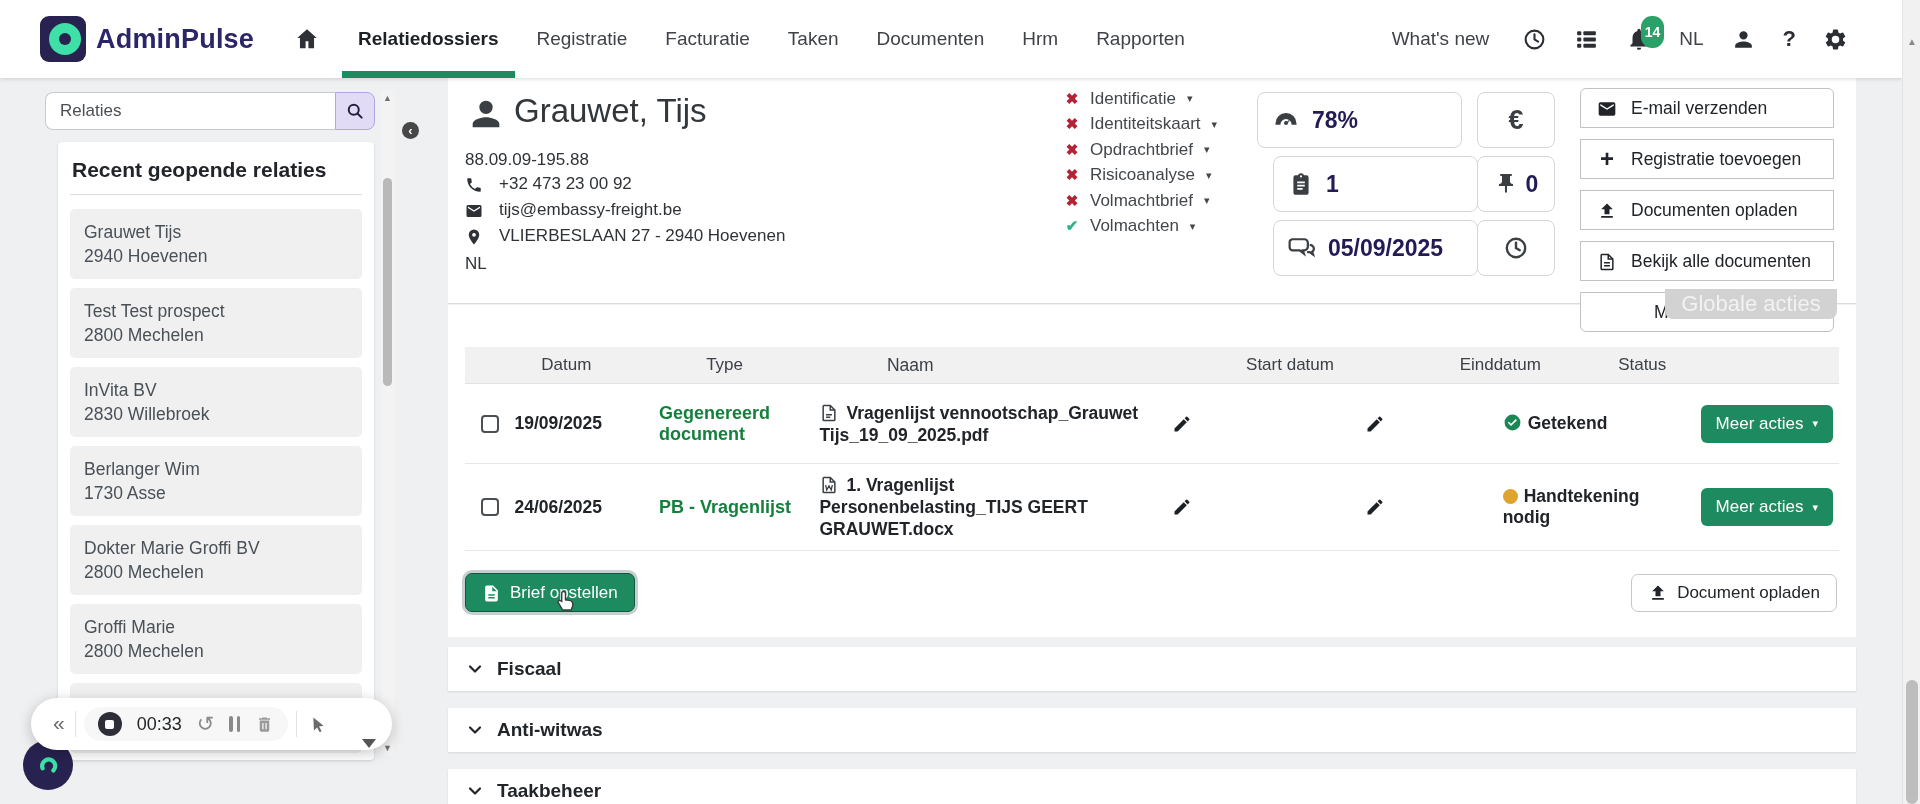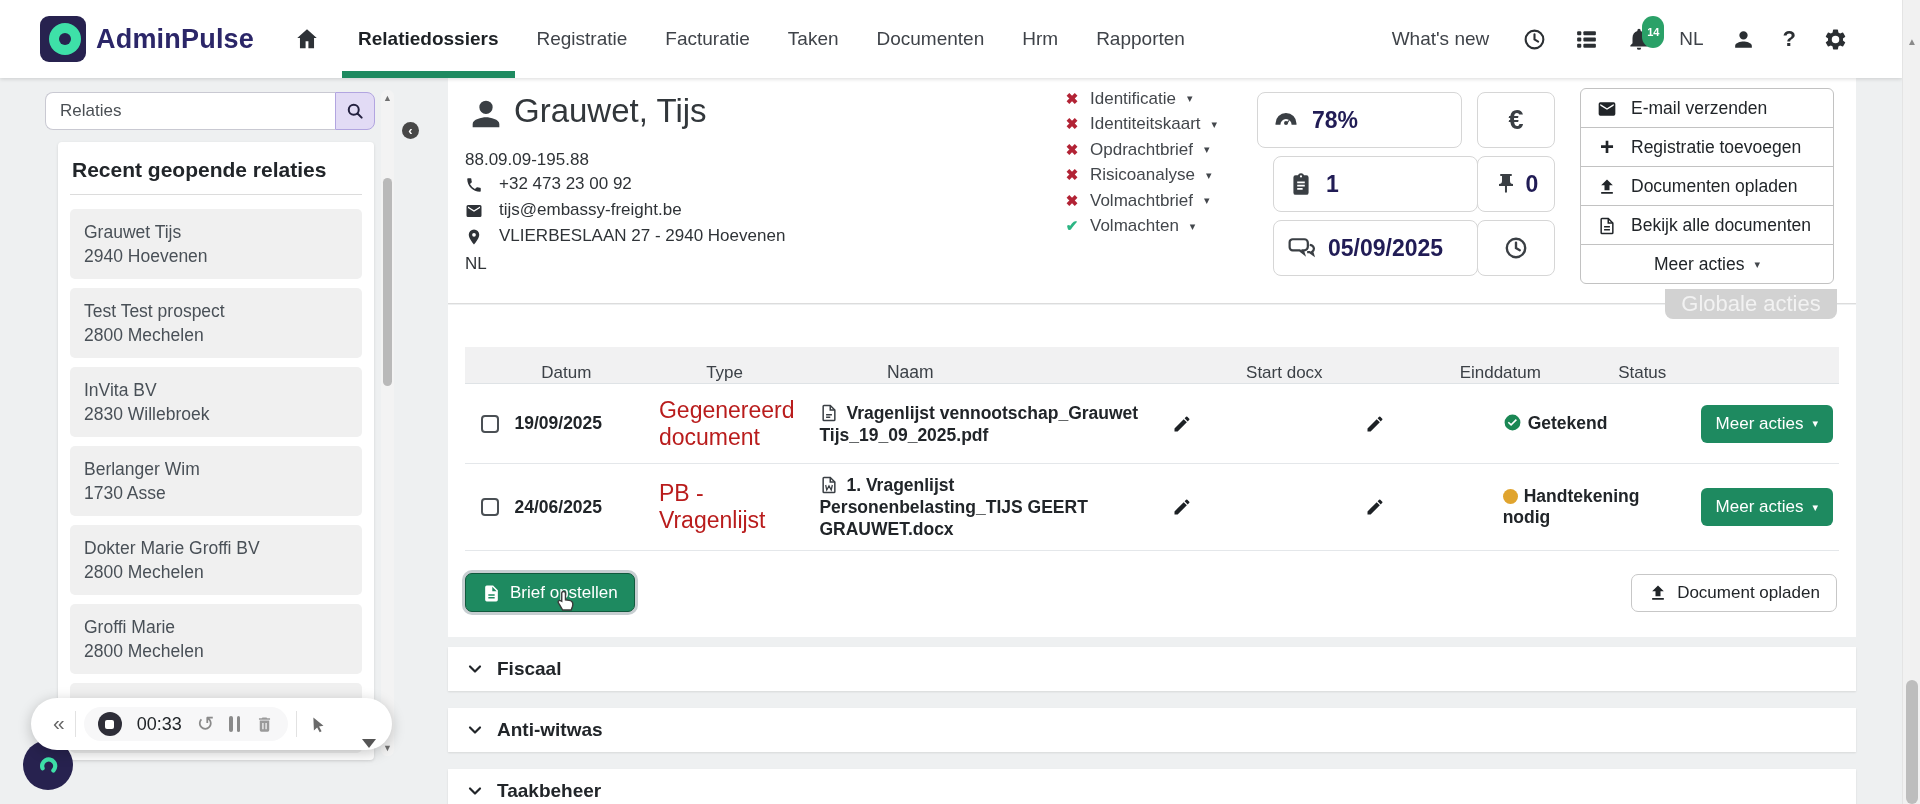--- a/index.html
+++ b/index.html
@@ -15,21 +15,21 @@
   .logo-ring::after{content:"";position:absolute;left:10px;top:10px;width:12px;height:12px;border-radius:50%;background:#27224f;}
   .brand{font-size:27px;font-weight:bold;color:#2b2668;letter-spacing:.2px;}
   .nav-links{display:flex;align-items:center;gap:38px;margin-left:40px;height:78px;}
   .nav-home{color:#2e3237;}
   .nav-item{font-size:19px;color:#3f4349;height:78px;line-height:78px;position:relative;white-space:nowrap;cursor:pointer;}
   .nav-item.active{font-weight:bold;color:#1d2125;}
   .nav-item.active::after{content:"";position:absolute;left:-16px;right:-16px;bottom:0;height:7px;background:#1e8a60;}
   .nav-right{margin-left:auto;display:flex;align-items:center;gap:27px;padding-right:54px;color:#2b2f33;}
   .whats-new{font-size:19px;color:#3f4349;white-space:nowrap;margin-right:6px;}
   .bell-wrap{position:relative;}
-  .badge{position:absolute;top:-10px;right:-12px;min-width:22px;height:22px;border-radius:11px;background:#2aa168;color:#fff;font-size:11px;font-weight:bold;display:flex;align-items:center;justify-content:center;padding:16px 4px;}
+  .badge{position:absolute;top:-10px;right:-12px;min-width:22px;height:22px;border-radius:11px;background:#2aa168;color:#fff;font-size:14px;font-weight:bold;display:flex;align-items:center;justify-content:center;padding:16px 4px;}
   .lang{font-size:19px;color:#3f4349;}
   .qmark{font-size:22px;font-weight:bold;color:#2b2f33;}
 
   
   .search-row{position:absolute;left:45px;top:92px;width:330px;height:38px;display:flex;z-index:4;}
   .search-input{flex:1;border:1px solid #c9c9d2;border-right:none;border-radius:8px 0 0 8px;padding:0 14px;font-size:17px;color:#43474c;font-family:"Liberation Sans",sans-serif;background:#fff;outline:none;}
   .search-input::placeholder{color:#4a4f54;opacity:1;}
   .search-btn{width:40px;border:1px solid #b2a5e0;background:#e2dbf5;border-radius:0 8px 8px 0;display:flex;align-items:center;justify-content:center;color:#23203f;cursor:pointer;}
   .side-card{position:absolute;left:58px;top:142px;width:316px;height:618px;background:#fff;border-radius:4px;box-shadow:0 1px 3px rgba(0,0,0,.12);padding:16px 12px 0 12px;z-index:3;}
   .side-title{font-size:21px;font-weight:bold;color:#212529;padding:0 2px 12px 2px;border-bottom:1px solid #dcdcdc;}
@@ -57,38 +57,38 @@
   .chk-ic{width:18px;text-align:center;font-size:15px;font-weight:bold;}
   .chk-row.missing .chk-ic{color:#b22335;}
   .chk-row.ok .chk-ic{color:#2cb583;}
   .chk-caret{font-size:11px;color:#43474c;margin-left:2px;}
 
   .stat{position:absolute;height:56px;border:1px solid #d6d6d6;border-radius:8px;background:#fff;display:flex;align-items:center;gap:12px;padding:0 14px;color:#3a3f44;}
   .stat .val{font-weight:bold;font-size:23px;color:#211c55;white-space:nowrap;}
   .stat.center{justify-content:center;padding:0;}
   .euro-g{font-size:27px;font-weight:bold;color:#3a3f44;}
 
-  .qa-stack{position:absolute;left:1132px;top:10px;width:254px;display:flex;flex-direction:column;}
+  .qa-stack{position:absolute;left:1132px;top:10px;width:254px;display:flex;flex-direction:column;gap:12px;}
   .qa-btn{height:40px;margin-top:-1px;background:#fff;border:1px solid #c2c2c2;display:flex;align-items:center;gap:14px;padding:0 16px;font-size:17.5px;color:#212529;cursor:pointer;font-family:"Liberation Sans",sans-serif;}
   .qa-btn:first-child{border-radius:6px 6px 0 0;margin-top:0;}
   .qa-btn:last-child{border-radius:0 0 6px 6px;justify-content:center;gap:8px;}
   .qa-ic{width:20px;text-align:center;color:#212529;flex:none;}
   .qa-plus{font-size:24px;font-weight:bold;line-height:20px;}
 
   
   .global-btn{position:absolute;left:1665px;top:289px;width:172px;height:30px;background:#d2d2d2;border:none;border-radius:0 0 8px 8px;color:#f2f2f2;font-size:22px;z-index:3;font-family:"Liberation Sans",sans-serif;}
 
   
   .table-card{position:absolute;left:448px;top:305px;width:1408px;height:332px;background:#fff;z-index:1;}
   .tablewrap{position:absolute;left:17px;top:42px;width:1374px;}
-  .thead{display:flex;align-items:flex-end;height:37px;background:#f1f1f2;border-bottom:1px solid #dfe3e6;font-size:17px;color:#3c4147;gap:30px;}
+  .thead{display:flex;align-items:center;height:37px;background:#f1f1f2;border-bottom:1px solid #dfe3e6;font-size:17px;color:#3c4147;gap:30px;}
   .trow{display:flex;align-items:center;border-bottom:1px solid #e4e7ea;padding:10px 0;min-height:80px;}
   .c-check{width:50px;display:flex;justify-content:center;}
   .c-date{width:146px;font-weight:bold;font-size:17.5px;color:#212529;}
-  .c-type{width:162px;font-size:23px;color:#b91c1c;padding-right:14px;}
+  .c-type{width:162px;font-size:18px;color:#15803d;padding-right:14px;font-weight:bold;}
   .c-name{width:356px;font-size:17.5px;}
   .c-start{width:151px;}
   .c-end{width:139px;margin-left:44px;}
   .c-status{width:200px;}
   .c-act{flex:1;display:flex;justify-content:flex-end;padding-right:6px;}
   .thead .c-date,.thead .c-type{font-weight:normal;font-size:17px;color:#3c4147;}
   .cbx{width:18px;height:18px;border:2px solid #4a4f54;border-radius:4px;background:#fff;cursor:pointer;}
   .nmwrap{max-width:332px;font-weight:bold;color:#212529;line-height:22px;}
   .nmwrap.narrow{max-width:300px;}
   .nmwrap svg{margin-right:7px;vertical-align:-4px;color:#3a3f44;}
@@ -377,21 +377,21 @@
 
   <button class="global-btn">Globale acties</button>
 
   <section class="table-card">
     <div class="tablewrap">
       <div class="thead">
         <div class="c-check"></div>
         <div class="c-date">Datum</div>
         <div class="c-type">Type</div>
         <div class="c-name">Naam</div>
-        <div class="c-start">Start docx</div>
+        <div class="c-start">Start datum</div>
         <div class="c-end">Einddatum</div>
         <div class="c-status">Status</div>
         <div class="c-act"></div>
       </div>
 
       <div class="trow">
         <div class="c-check">
             <span class="cbx"></span>
           </div>
         <div class="c-date">19/09/2025</div>

